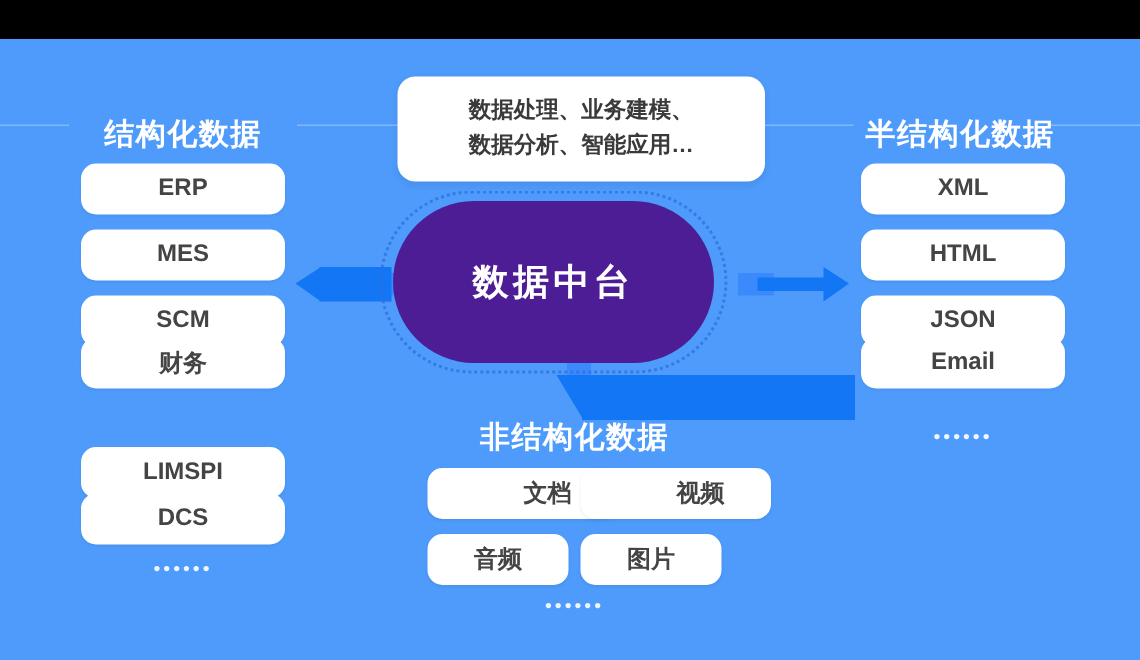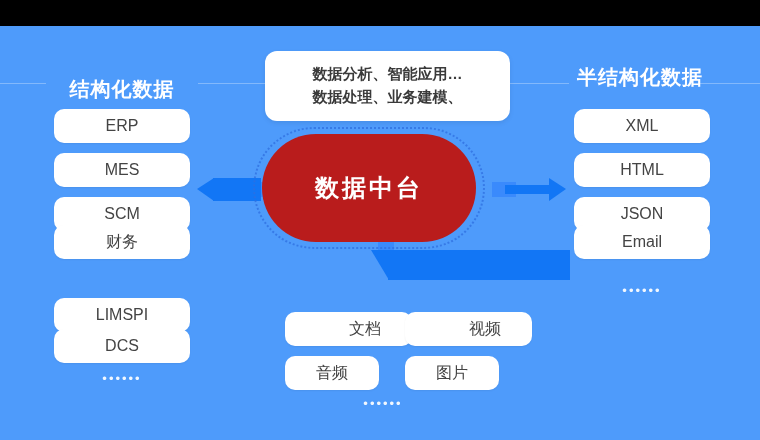--- a/index.html
+++ b/index.html
@@ -35,48 +35,49 @@
   .sec-title {
     position: absolute;
     color: #ffffff;
     font-size: 20px;
     font-weight: bold;
     letter-spacing: 1px;
     white-space: nowrap;
     text-align: center;
   }
   #title-structured   { left: 22px;  top: 50px;  width: 200px; }
-  #title-semi         { left: 540px; top: 38px;  width: 200px; }
+  #title-semi         { left: 540px; top: 50px;  width: 200px; }
   #title-unstructured { left: 283px; top: 252px; width: 200px; }
 
   
   .pill {
     position: absolute;
     background: #ffffff;
     border-radius: 10px;
     color: #444444;
     font-size: 16px;
     display: flex;
     align-items: center;
     justify-content: center;
     box-shadow: 0 1px 2px rgba(0,0,0,0.06);
+    font-weight: bold;
   }
   .col-pill { width: 136px; height: 34px; }
   #left-col  .col-pill { left: 54px; }
   #right-col .col-pill { left: 574px; }
   .col-pill.r0 { top: 83px; }
   .col-pill.r1 { top: 127px; }
   .col-pill.r2 { top: 171px; }
   .col-pill.r3 { top: 199px; }
   .col-pill.r4 { top: 272px; }
   .col-pill.r5 { top: 303px; border-radius: 10px; }
 
   .grid-pill { width: 94px; height: 34px; }
   .grid-pill.c0 { left: 285px; }
-  .grid-pill.c1 { left: 405px; }
+  .grid-pill.c1 { left: 387px; }
   .grid-pill.g0 { top: 286px; padding-left: 33px; }
   .grid-pill.g1 { top: 330px; }
 
   
   .dots {
     position: absolute;
     color: #ffffff;
     font-size: 13px;
     letter-spacing: 2px;
     white-space: nowrap;
@@ -94,21 +95,21 @@
     width: 232px; height: 122px;
     border: 2px dotted #2f6fe0;
     border-radius: 61px / 61px;
     opacity: 0.75;
     box-sizing: border-box;
   }
   .oval {
     position: absolute;
     left: 262px; top: 108px;
     width: 214px; height: 108px;
-    background: #b91c1c;
+    background: #4c1d95;
     border-radius: 54px / 54px;
     display: flex;
     align-items: center;
     justify-content: center;
   }
   .oval-label {
     color: #ffffff;
     font-size: 24px;
     font-weight: bold;
     letter-spacing: 3px;
@@ -192,22 +193,22 @@
   <div class="topbar"></div>
 
   <div class="canvas">
 
     <div class="deco" id="deco-1"></div>
     <div class="deco" id="deco-2"></div>
     <div class="deco" id="deco-3"></div>
     <div class="deco" id="deco-4"></div>
 
     <div class="callout">
+      <span class="ln">数据处理、业务建模、</span>
       <span class="ln">数据分析、智能应用…</span>
-      <span class="ln">数据处理、业务建模、</span>
     </div>
 
     <div class="arrow-tail" id="arrow-left-tail"></div>
     <div class="arrow-body" id="arrow-left-body"></div>
     <div class="arrow-head" id="arrow-left-head"></div>
 
     <div class="arrow-tail" id="arrow-right-tail"></div>
     <div class="arrow-body" id="arrow-right-body"></div>
     <div class="arrow-head" id="arrow-right-head"></div>
 
@@ -233,20 +234,21 @@
 
     <div class="sec-title" id="title-semi">半结构化数据</div>
     <div id="right-col">
       <div class="pill col-pill r0">XML</div>
       <div class="pill col-pill r1">HTML</div>
       <div class="pill col-pill r2">JSON</div>
       <div class="pill col-pill r3">Email</div>
     </div>
     <div class="dots" id="dots-right">••••••</div>
 
+    <div class="sec-title" id="title-unstructured">非结构化数据</div>
     <div id="bottom-grid">
       <div class="pill grid-pill c0 g0">文档</div>
       <div class="pill grid-pill c1 g0">视频</div>
       <div class="pill grid-pill c0 g1">音频</div>
       <div class="pill grid-pill c1 g1">图片</div>
     </div>
     <div class="dots" id="dots-bottom">••••••</div>
 
   </div>
 </div>

